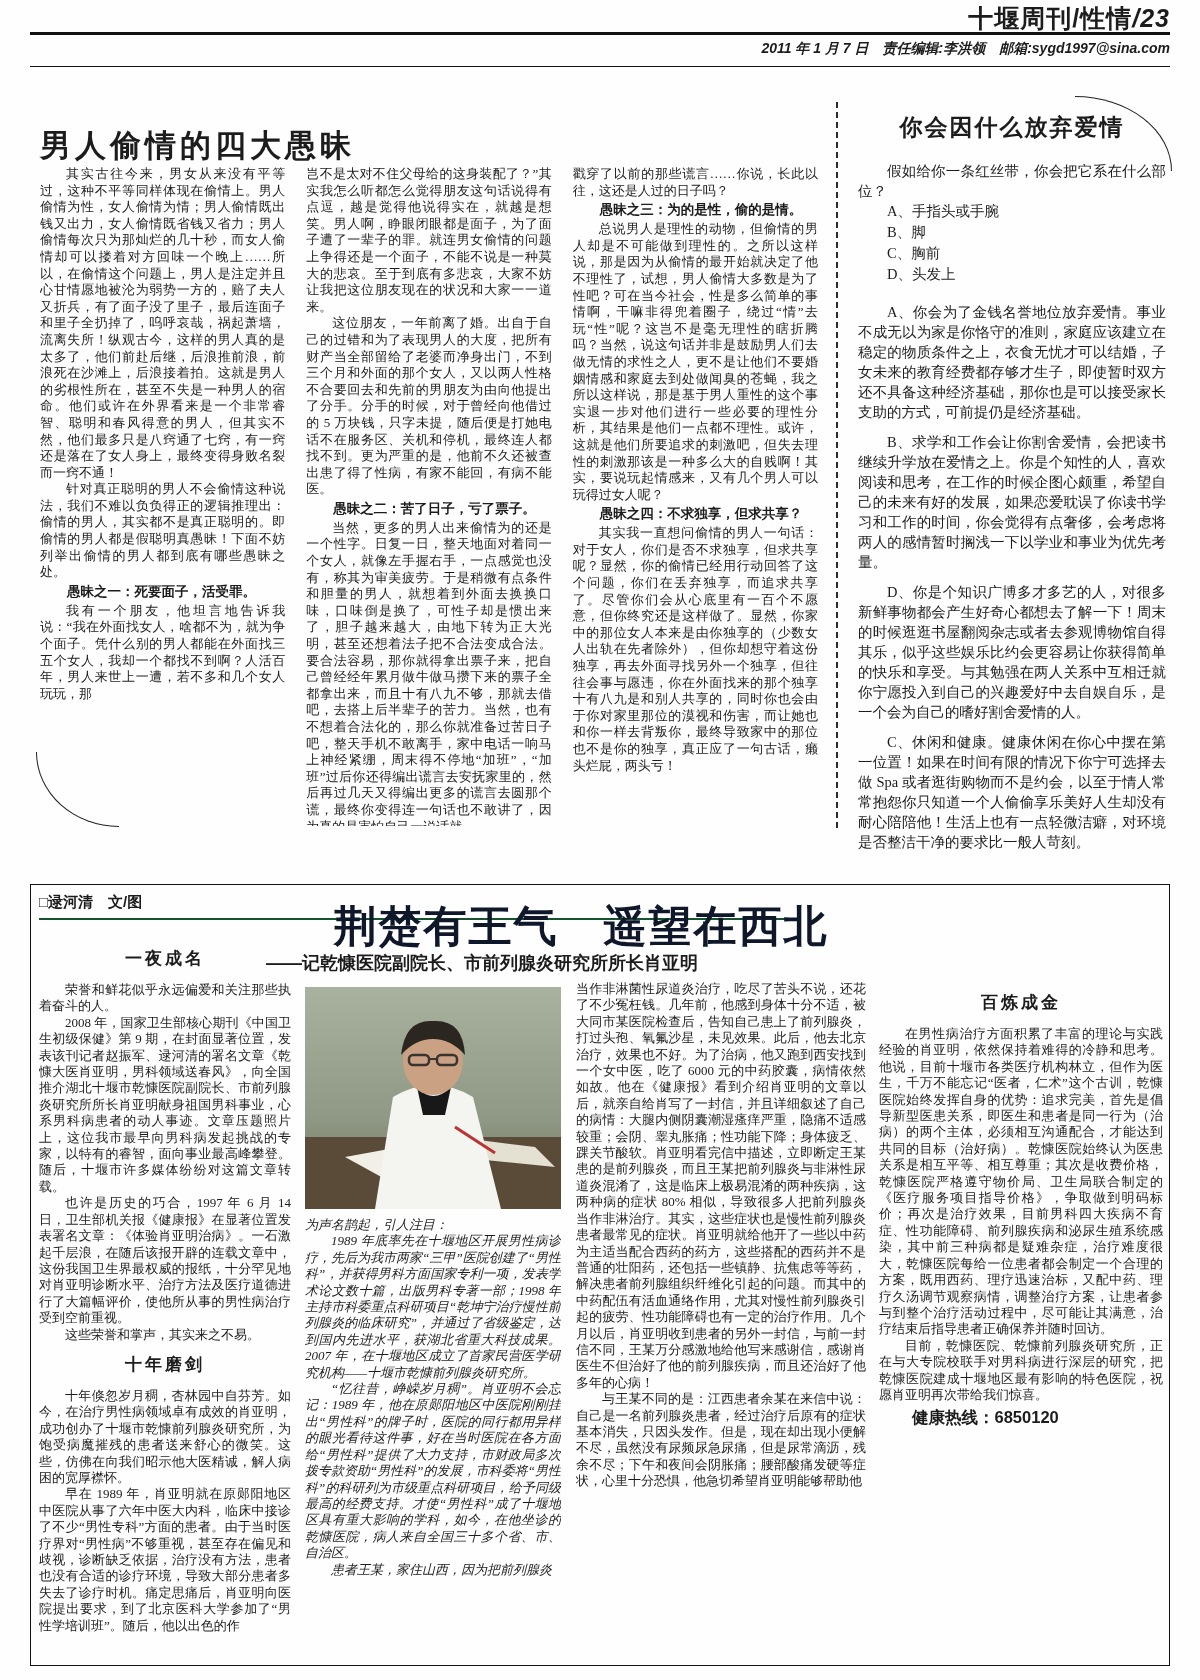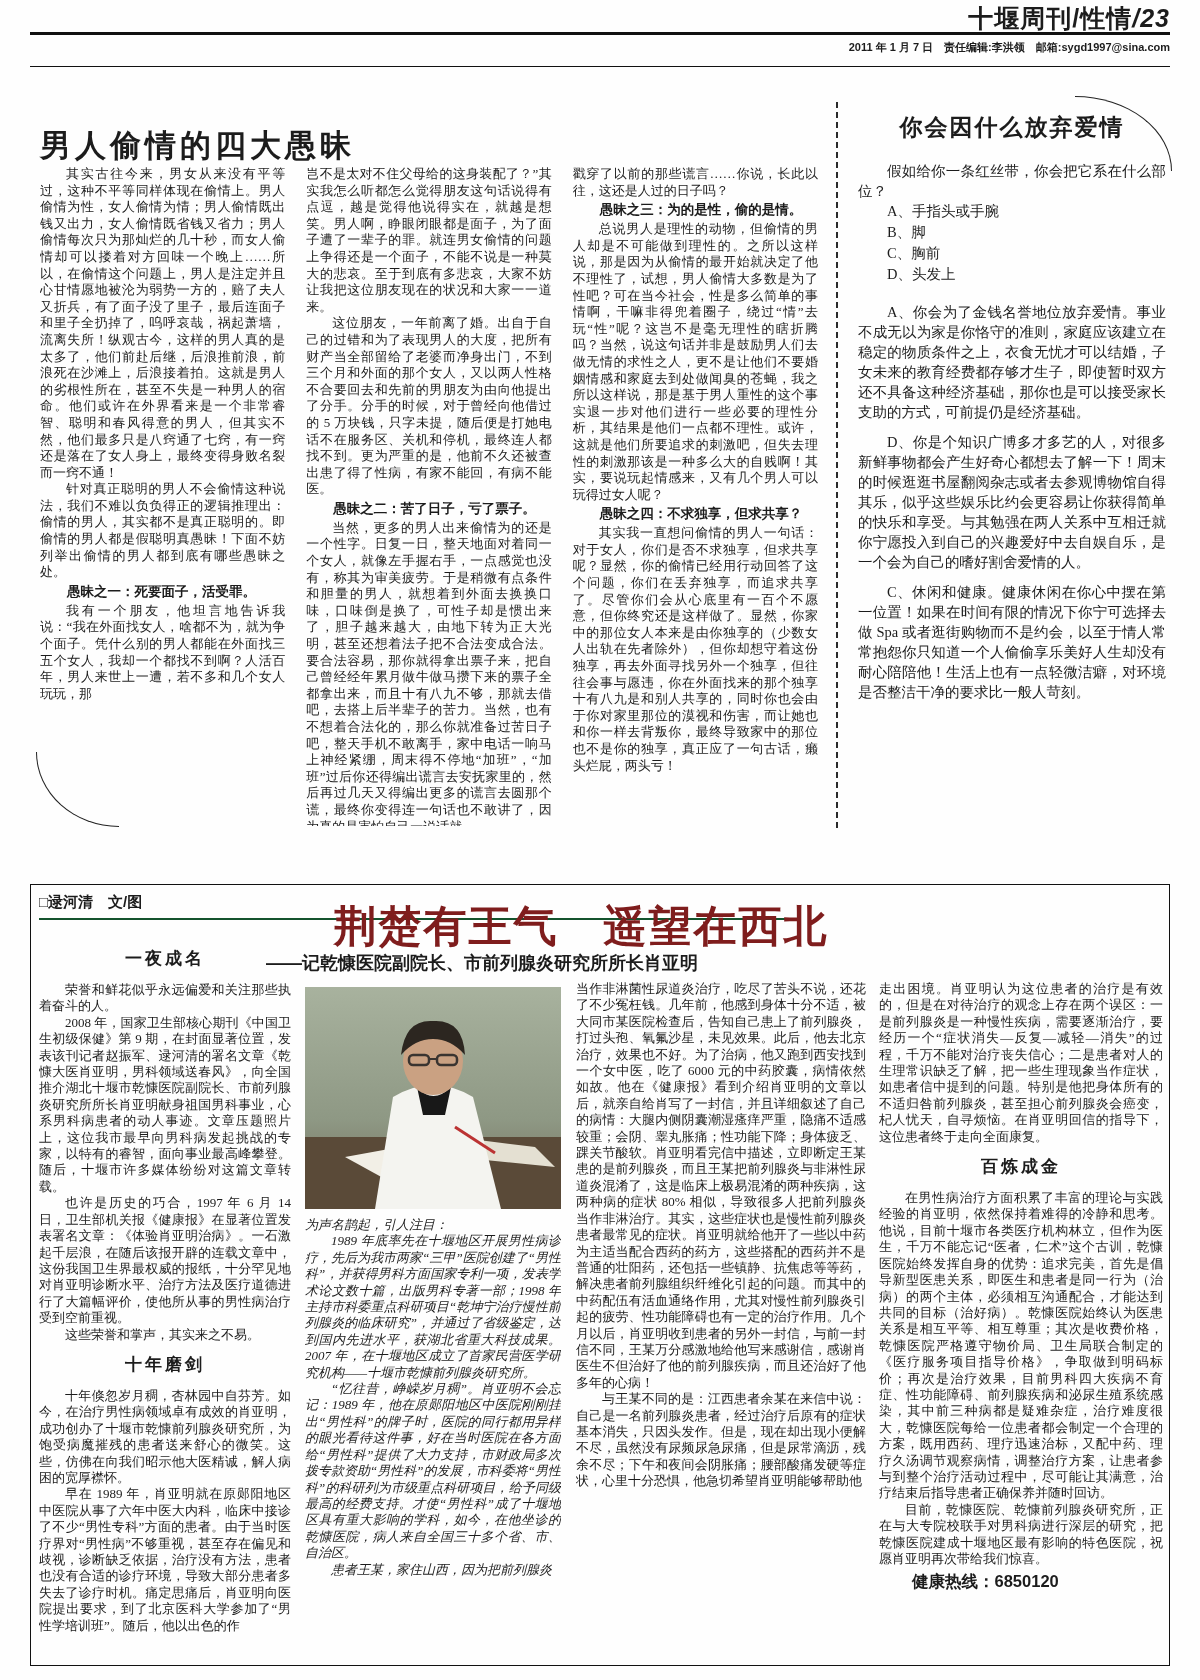--- a/index.html
+++ b/index.html
@@ -7,21 +7,21 @@
         font-family:"Liberation Serif",serif;color:#1c1c1c;overflow:hidden;}
 
   
   .masthead{position:absolute;top:2px;right:30px;font-family:"Liberation Sans",sans-serif;
             font-size:25px;letter-spacing:1px;white-space:nowrap;}
   .masthead .pub{font-weight:600;}
   .masthead .sec{font-weight:900;}
   .masthead .pg{font-weight:800;font-style:italic;}
   .rule-thick{position:absolute;left:30px;top:32px;width:1140px;height:3px;background:#111;}
   .dateline{position:absolute;top:40px;right:30px;font-family:"Liberation Sans",sans-serif;
-            font-size:11px;font-weight:bold;}
+            font-size:14px;font-weight:bold;font-style:italic;}
   .rule-thin{position:absolute;left:30px;top:66px;width:1140px;height:1px;background:#111;}
 
   
   .affair-title{position:absolute;left:40px;top:104px;font-family:"Liberation Sans",sans-serif;
                 font-size:31px;font-weight:bold;letter-spacing:4px;}
   .affair-cols{position:absolute;left:40px;top:166px;width:778px;height:660px;display:flex;gap:21px;}
   .affair-cols .col{flex:1;overflow:hidden;}
   .body-p{font-size:13px;line-height:16.6px;text-align:justify;text-indent:2em;margin:0;}
   .noind{text-indent:0;}
   .sub-h{font-size:13.5px;line-height:18px;font-weight:bold;text-indent:2em;margin:2px 0;
@@ -103,27 +103,28 @@
   </div>
 
   <div class="quiz">
     <h2 class="quiz-title">你会因什么放弃爱情</h2>
     <p>假如给你一条红丝带，你会把它系在什么部位？</p>
     <p class="option">A、手指头或手腕</p>
     <p class="option">B、脚</p>
     <p class="option">C、胸前</p>
     <p class="option">D、头发上</p>
     <p class="first-answer">A、你会为了金钱名誉地位放弃爱情。事业不成无以为家是你恪守的准则，家庭应该建立在稳定的物质条件之上，衣食无忧才可以结婚，子女未来的教育经费都存够才生子，即使暂时双方还不具备这种经济基础，那你也是可以接受家长支助的方式，可前提仍是经济基础。</p>
+    <p class="gap-top">B、求学和工作会让你割舍爱情，会把读书继续升学放在爱情之上。你是个知性的人，喜欢阅读和思考，在工作的时候企图心颇重，希望自己的未来有好的发展，如果恋爱耽误了你读书学习和工作的时间，你会觉得有点奢侈，会考虑将两人的感情暂时搁浅一下以学业和事业为优先考量。</p>
     <p class="gap-top">D、你是个知识广博多才多艺的人，对很多新鲜事物都会产生好奇心都想去了解一下！周末的时候逛逛书屋翻阅杂志或者去参观博物馆自得其乐，似乎这些娱乐比约会更容易让你获得简单的快乐和享受。与其勉强在两人关系中互相迁就你宁愿投入到自己的兴趣爱好中去自娱自乐，是一个会为自己的嗜好割舍爱情的人。</p>
     <p class="gap-top">C、休闲和健康。健康休闲在你心中摆在第一位置！如果在时间有限的情况下你宁可选择去做 Spa 或者逛街购物而不是约会，以至于情人常常抱怨你只知道一个人偷偷享乐美好人生却没有耐心陪陪他！生活上也有一点轻微洁癖，对环境是否整洁干净的要求比一般人苛刻。</p>
   </div>
 
   <div class="feature-box">
     <div class="byline">□逯河清　文/图</div>
-    <div class="headline" style="color:#7f1d1d;">荆楚有王气　遥望在西北</div>
+    <div class="headline" style="color:#0f172a;">荆楚有王气　遥望在西北</div>
     <div class="subhead">——记乾慷医院副院长、市前列腺炎研究所所长肖亚明</div>
 
     <div class="pcol pcol-1">
       <h3 class="mid-h">一夜成名</h3>
       <p class="body-p">荣誉和鲜花似乎永远偏爱和关注那些执着奋斗的人。</p>
       <p class="body-p">2008 年，国家卫生部核心期刊《中国卫生初级保健》第 9 期，在封面显著位置，发表该刊记者赵振军、逯河清的署名文章《乾慷大医肖亚明，男科领域送春风》，向全国推介湖北十堰市乾慷医院副院长、市前列腺炎研究所所长肖亚明献身祖国男科事业，心系男科病患者的动人事迹。文章压题照片上，这位我市最早向男科病发起挑战的专家，以特有的睿智，面向事业最高峰攀登。随后，十堰市许多媒体纷纷对这篇文章转载。</p>
       <p class="body-p">也许是历史的巧合，1997 年 6 月 14 日，卫生部机关报《健康报》在显著位置发表署名文章：《体验肖亚明治病》。一石激起千层浪，在随后该报开辟的连载文章中，这份我国卫生界最权威的报纸，十分罕见地对肖亚明诊断水平、治疗方法及医疗道德进行了大篇幅评价，使他所从事的男性病治疗受到空前重视。</p>
       <p class="body-p">这些荣誉和掌声，其实来之不易。</p>
       <h3 class="mid-h">十年磨剑</h3>
       <p class="body-p">十年倏忽岁月稠，杏林园中自芬芳。如今，在治疗男性病领域卓有成效的肖亚明，成功创办了十堰市乾慷前列腺炎研究所，为饱受病魔摧残的患者送来舒心的微笑。这些，仿佛在向我们昭示他大医精诚，解人病困的宽厚襟怀。</p>
@@ -157,21 +158,20 @@
       <p class="body-p">“忆往昔，峥嵘岁月稠”。肖亚明不会忘记：1989 年，他在原郧阳地区中医院刚刚挂出“男性科”的牌子时，医院的同行都用异样的眼光看待这件事，好在当时医院在各方面给“男性科”提供了大力支持，市财政局多次拨专款资助“男性科”的发展，市科委将“男性科”的科研列为市级重点科研项目，给予同级最高的经费支持。才使“男性科”成了十堰地区具有重大影响的学科，如今，在他坐诊的乾慷医院，病人来自全国三十多个省、市、自治区。</p>
       <p class="body-p">患者王某，家住山西，因为把前列腺炎</p>
     </div>
 
     <div class="pcol pcol-3">
       <p class="body-p noind">当作非淋菌性尿道炎治疗，吃尽了苦头不说，还花了不少冤枉钱。几年前，他感到身体十分不适，被大同市某医院检查后，告知自己患上了前列腺炎，打过头孢、氧氟沙星，未见效果。此后，他去北京治疗，效果也不好。为了治病，他又跑到西安找到一个女中医，吃了 6000 元的中药胶囊，病情依然如故。他在《健康报》看到介绍肖亚明的文章以后，就亲自给肖写了一封信，并且详细叙述了自己的病情：大腿内侧阴囊潮湿瘙痒严重，隐痛不适感较重；会阴、睾丸胀痛；性功能下降；身体疲乏、踝关节酸软。肖亚明看完信中描述，立即断定王某患的是前列腺炎，而且王某把前列腺炎与非淋性尿道炎混淆了，这是临床上极易混淆的两种疾病，这两种病的症状 80% 相似，导致很多人把前列腺炎当作非淋治疗。其实，这些症状也是慢性前列腺炎患者最常见的症状。肖亚明就给他开了一些以中药为主适当配合西药的药方，这些搭配的西药并不是普通的壮阳药，还包括一些镇静、抗焦虑等等药，解决患者前列腺组织纤维化引起的问题。而其中的中药配伍有活血通络作用，尤其对慢性前列腺炎引起的疲劳、性功能障碍也有一定的治疗作用。几个月以后，肖亚明收到患者的另外一封信，与前一封信不同，王某万分感激地给他写来感谢信，感谢肖医生不但治好了他的前列腺疾病，而且还治好了他多年的心病！</p>
       <p class="body-p">与王某不同的是：江西患者余某在来信中说：自己是一名前列腺炎患者，经过治疗后原有的症状基本消失，只因头发作。但是，现在却出现小便解不尽，虽然没有尿频尿急尿痛，但是尿常滴沥，残余不尽；下午和夜间会阴胀痛；腰部酸痛发硬等症状，心里十分恐惧，他急切希望肖亚明能够帮助他</p>
     </div>
 
     <div class="pcol pcol-4">
-      <p class="body-p noind">走出困境。肖亚明认为这位患者的治疗是有效的，但是在对待治疗的观念上存在两个误区：一是前列腺炎是一种慢性疾病，需要逐渐治疗，要经历一个“症状消失—反复—减轻—消失”的过程，千万不能对治疗丧失信心；二是患者对人的生理常识缺乏了解，把一些生理现象当作症状，如患者信中提到的问题。特别是他把身体所有的不适归咎前列腺炎，甚至担心前列腺炎会癌变，杞人忧天，自寻烦恼。在肖亚明回信的指导下，这位患者终于走向全面康复。</p>
       <h3 class="mid-h">百炼成金</h3>
       <p class="body-p">在男性病治疗方面积累了丰富的理论与实践经验的肖亚明，依然保持着难得的冷静和思考。他说，目前十堰市各类医疗机构林立，但作为医生，千万不能忘记“医者，仁术”这个古训，乾慷医院始终发挥自身的优势：追求完美，首先是倡导新型医患关系，即医生和患者是同一行为（治病）的两个主体，必须相互沟通配合，才能达到共同的目标（治好病）。乾慷医院始终认为医患关系是相互平等、相互尊重；其次是收费价格，乾慷医院严格遵守物价局、卫生局联合制定的《医疗服务项目指导价格》，争取做到明码标价；再次是治疗效果，目前男科四大疾病不育症、性功能障碍、前列腺疾病和泌尿生殖系统感染，其中前三种病都是疑难杂症，治疗难度很大，乾慷医院每给一位患者都会制定一个合理的方案，既用西药、理疗迅速治标，又配中药、理疗久汤调节观察病情，调整治疗方案，让患者参与到整个治疗活动过程中，尽可能让其满意，治疗结束后指导患者正确保养并随时回访。</p>
       <p class="body-p">目前，乾慷医院、乾慷前列腺炎研究所，正在与大专院校联手对男科病进行深层的研究，把乾慷医院建成十堰地区最有影响的特色医院，祝愿肖亚明再次带给我们惊喜。</p>
       <p class="hotline">健康热线：6850120</p>
     </div>
   </div>
 
 </div>
 
 </body></html>

